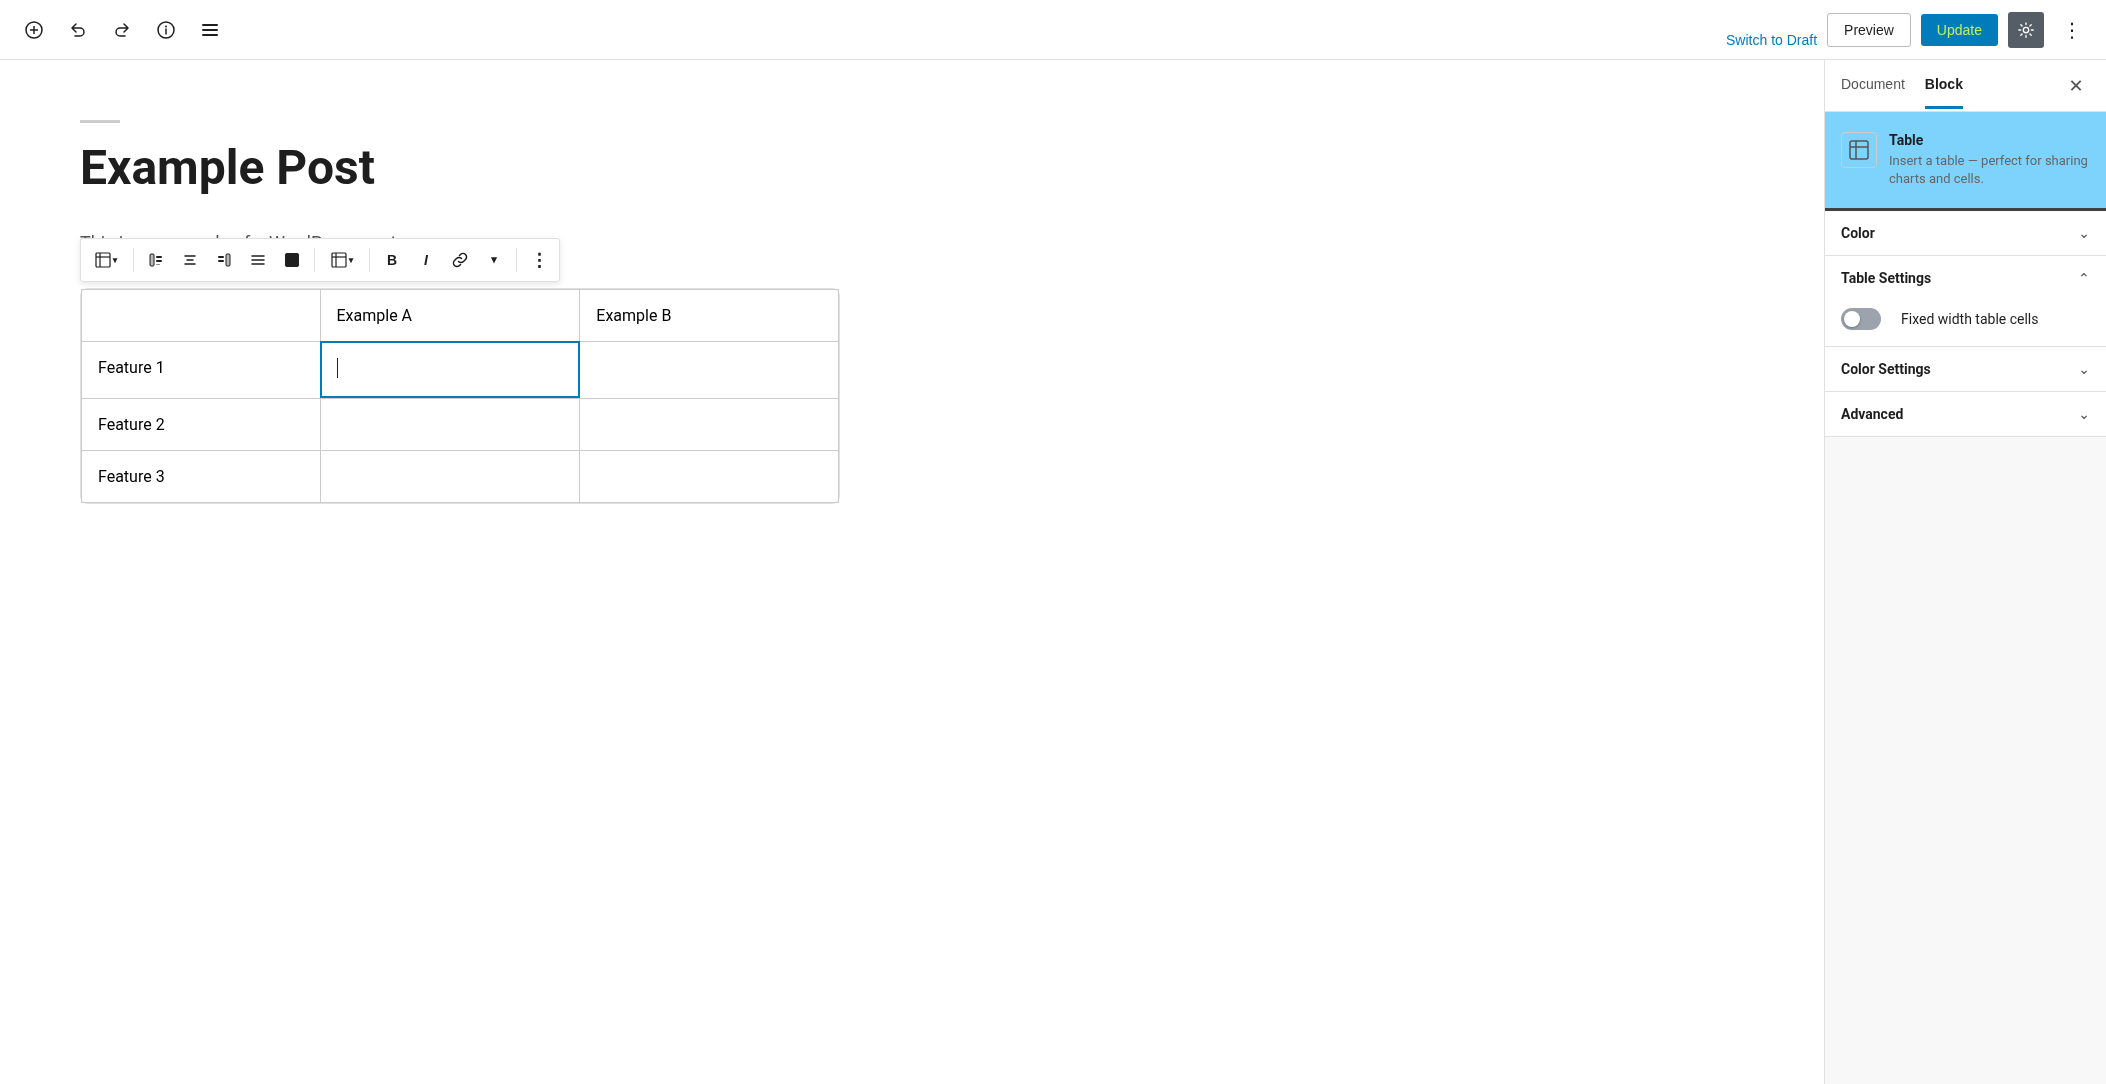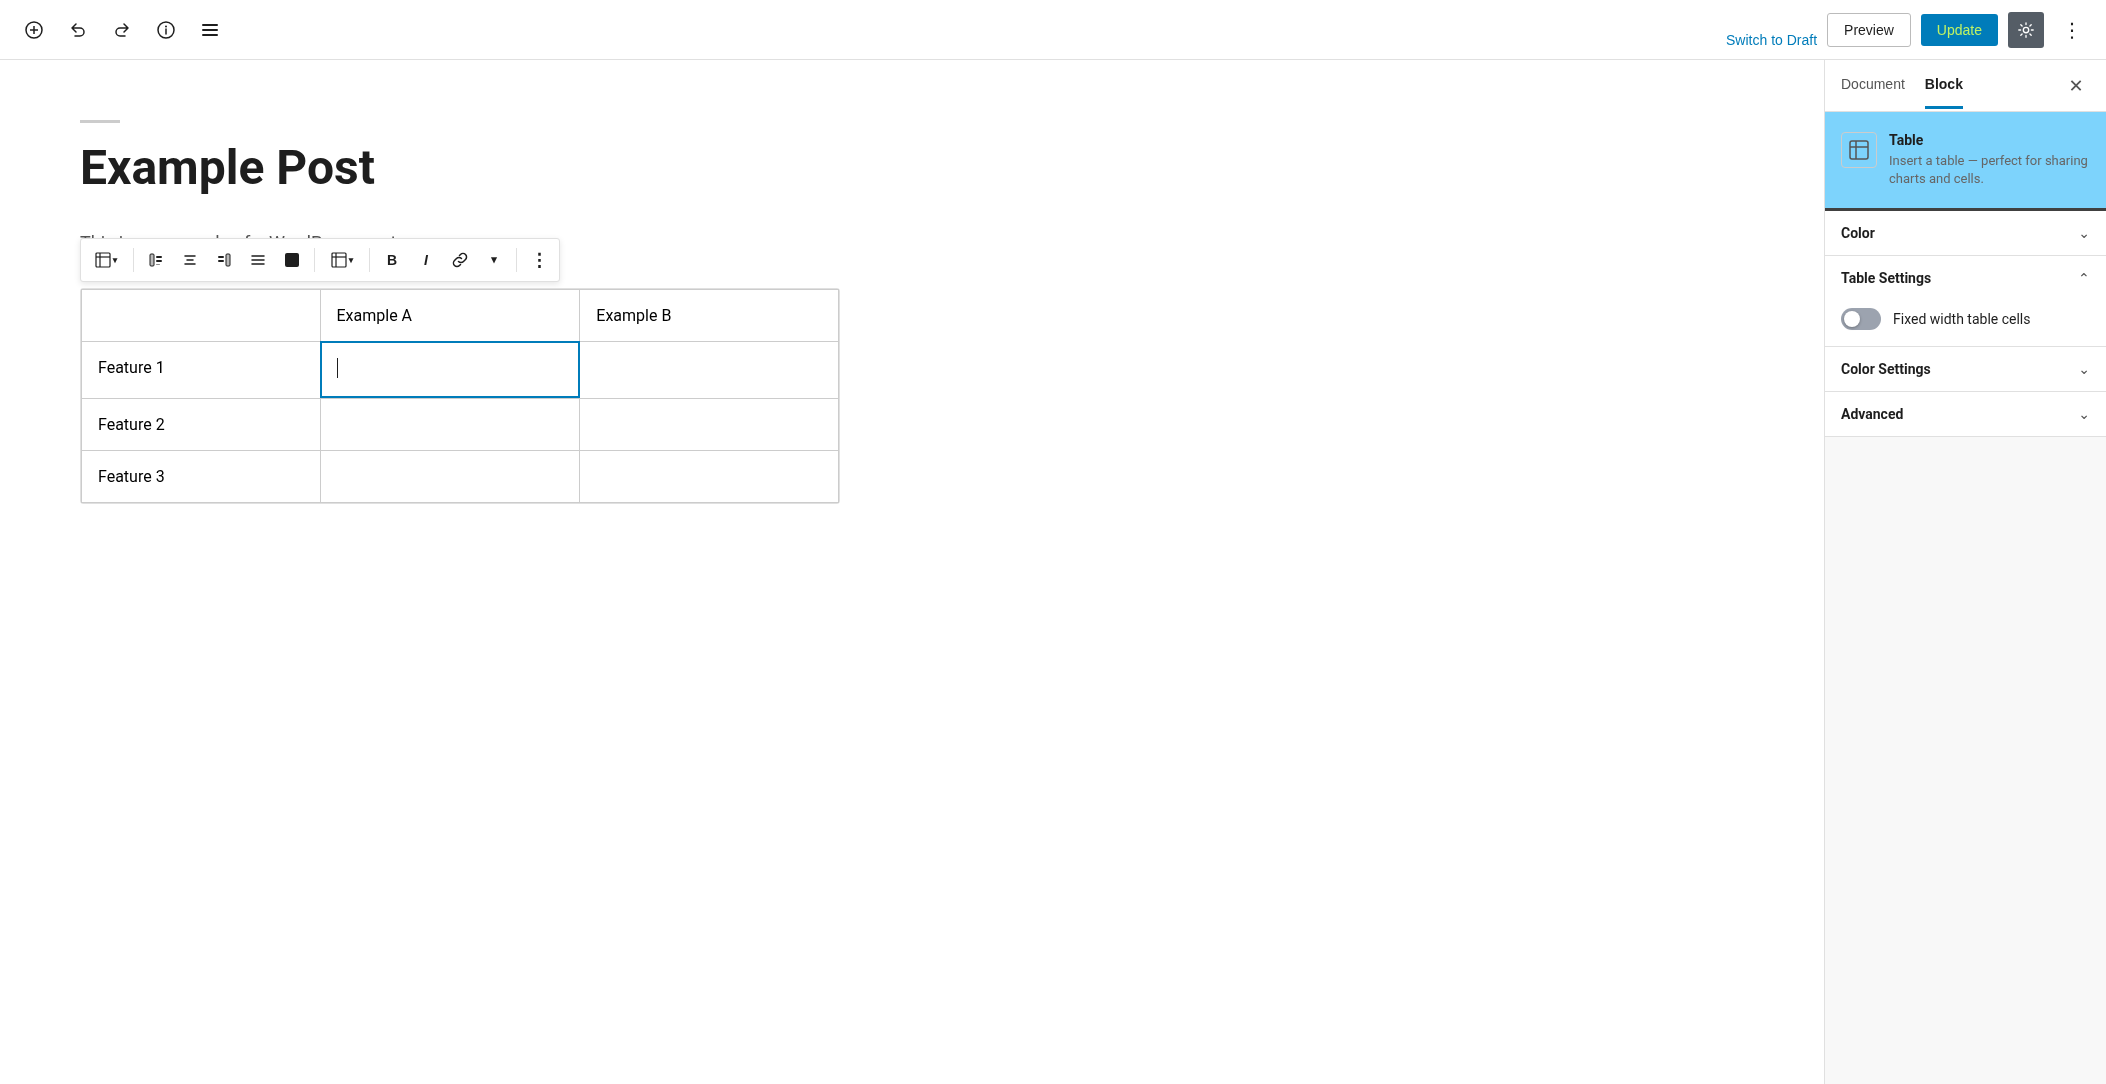--- a/index.html
+++ b/index.html
@@ -134,21 +134,21 @@
     .post-excerpt {
       font-size: 18px;
       color: #555;
       margin-bottom: 32px;
       line-height: 1.5;
     }
 
     
     .table-block {
       border: 1px solid #e0e0e0;
-      border-radius: 3px;
+      border-radius: 8px;
       overflow: visible;
       position: relative;
     }
 
     
     .block-toolbar {
       position: absolute;
       top: -50px;
       left: 0;
       display: flex;
@@ -312,21 +312,21 @@
       color: #555;
     }
 
     
     .panel-content {
       padding: 8px 16px 16px;
     }
     .setting-row {
       display: flex;
       align-items: center;
-      gap: 12px;
+      gap: 20px;
     }
 
     
     .toggle {
       width: 40px;
       height: 22px;
       background: #9ca3af;
       border-radius: 11px;
       position: relative;
       cursor: pointer;

